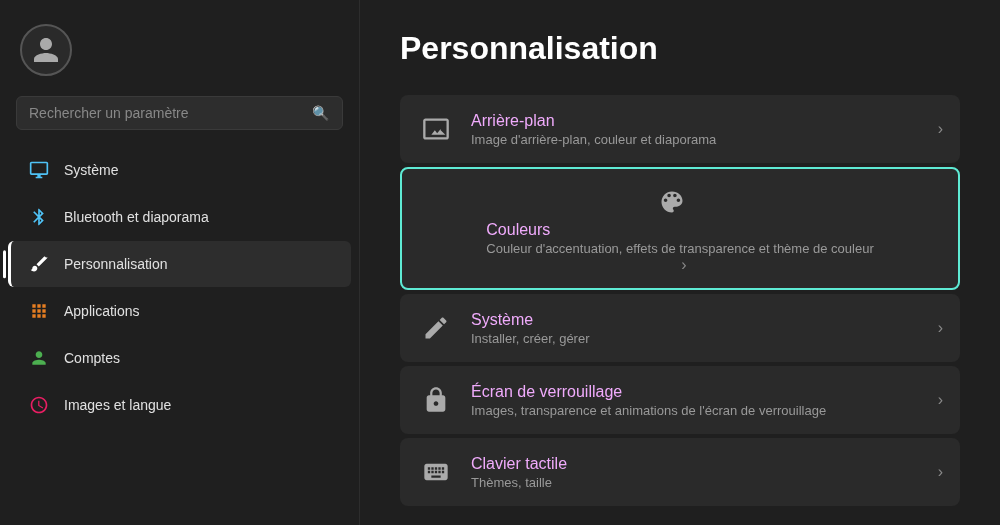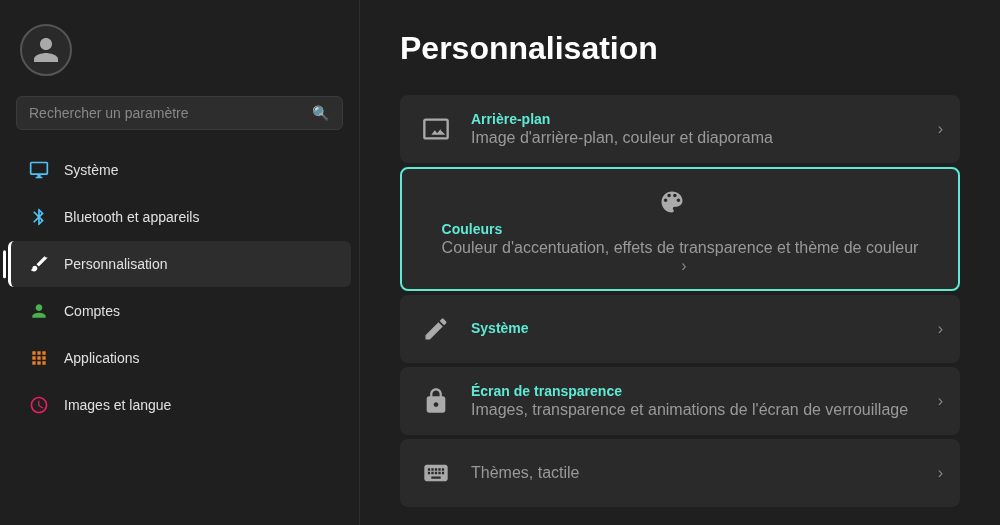--- a/index.html
+++ b/index.html
@@ -170,28 +170,28 @@
       justify-content: center;
       margin-right: 16px;
       flex-shrink: 0;
     }
 
     .settings-item-text {
       flex: 1;
     }
 
     .settings-item-title {
-      font-size: 14px;
-      font-weight: 700;
-      color: #5eead4;
+      font-size: 16px;
+      font-weight: 400;
+      color: #f0abfc;
       margin-bottom: 2px;
     }
 
     .settings-item-desc {
-      font-size: 16px;
+      font-size: 13px;
       color: #999;
     }
 
     .chevron {
       color: #888;
       font-size: 16px;
       margin-left: 8px;
     }
 
     
@@ -234,52 +234,52 @@
       </span>
       <span class="nav-label">Système</span>
     </li>
 
     <li class="nav-item">
       <span class="nav-icon icon-bluetooth">
         <svg class="nav-svg" viewBox="0 0 24 24" fill="#4fc3f7">
             <path d="M17.71 7.71L12 2h-1v7.59L6.41 5 5 6.41 10.59 12 5 17.59 6.41 19 11 14.41V22h1l5.71-5.71-4.3-4.29 4.3-4.29zM13 5.83l1.88 1.88L13 9.59V5.83zm1.88 10.46L13 18.17v-3.76l1.88 1.88z"></path>
           </svg>
       </span>
-      <span class="nav-label">Bluetooth et appareils</span>
+      <span class="nav-label">Bluetooth et diaporama</span>
     </li>
 
 
     <li class="nav-item active" style="border-left: 3px solid #fff; margin-left: 8px; padding-left: 17px;">
       <span class="nav-icon">
         <svg class="nav-svg" viewBox="0 0 24 24" fill="#ffffff">
             <path d="M7 14c-1.66 0-3 1.34-3 3 0 1.31-1.16 2-2 2 .92 1.22 2.49 2 4 2 2.21 0 4-1.79 4-4 0-1.66-1.34-3-3-3zm13.71-9.37l-1.34-1.34c-.39-.39-1.02-.39-1.41 0L9 12.25 11.75 15l9.96-9.96c.39-.39.39-1.02 0-1.41z"></path>
           </svg>
       </span>
       <span class="nav-label">Personnalisation</span>
     </li>
 
     <li class="nav-item">
+      <span class="nav-icon icon-apps">
+        <svg class="nav-svg" viewBox="0 0 24 24" fill="#e67e22">
+            <path d="M4 8h4V4H4v4zm6 12h4v-4h-4v4zm-6 0h4v-4H4v4zm0-6h4v-4H4v4zm6 0h4v-4h-4v4zm6-10v4h4V4h-4zm-6 4h4V4h-4v4zm6 6h4v-4h-4v4zm0 6h4v-4h-4v4z"></path>
+          </svg>
+      </span>
+      <span class="nav-label">Applications</span>
+    </li>
+
+    <li class="nav-item">
       <span class="nav-icon icon-accounts">
         <svg class="nav-svg" viewBox="0 0 24 24" fill="#4caf50">
             <path d="M12 12c2.21 0 4-1.79 4-4s-1.79-4-4-4-4 1.79-4 4 1.79 4 4 4zm0 2c-2.67 0-8 1.34-8 4v2h16v-2c0-2.66-5.33-4-8-4z"></path>
           </svg>
       </span>
       <span class="nav-label">Comptes</span>
     </li>
 
     <li class="nav-item">
-      <span class="nav-icon icon-apps">
-        <svg class="nav-svg" viewBox="0 0 24 24" fill="#e67e22">
-            <path d="M4 8h4V4H4v4zm6 12h4v-4h-4v4zm-6 0h4v-4H4v4zm0-6h4v-4H4v4zm6 0h4v-4h-4v4zm6-10v4h4V4h-4zm-6 4h4V4h-4v4zm6 6h4v-4h-4v4zm0 6h4v-4h-4v4z"></path>
-          </svg>
-      </span>
-      <span class="nav-label">Applications</span>
-    </li>
-
-    <li class="nav-item">
       <span class="nav-icon icon-time">
         <svg class="nav-svg" viewBox="0 0 24 24" fill="#e91e63">
             <path d="M11.99 2C6.47 2 2 6.48 2 12s4.47 10 9.99 10C17.52 22 22 17.52 22 12S17.52 2 11.99 2zM12 20c-4.42 0-8-3.58-8-8s3.58-8 8-8 8 3.58 8 8-3.58 8-8 8zm.5-13H11v6l5.25 3.15.75-1.23-4.5-2.67V7z"></path>
           </svg>
       </span>
       <span class="nav-label">Images et langue</span>
     </li>
   </ul>
 </div>
 
@@ -315,43 +315,45 @@
     </div>
 
     <div class="settings-item">
       <div class="settings-item-icon">
         <svg width="28" height="28" viewBox="0 0 24 24" fill="#aaa">
           <path d="M3 17.25V21h3.75L17.81 9.94l-3.75-3.75L3 17.25zM20.71 7.04c.39-.39.39-1.02 0-1.41l-2.34-2.34c-.39-.39-1.02-.39-1.41 0l-1.83 1.83 3.75 3.75 1.83-1.83z"></path>
         </svg>
       </div>
       <div class="settings-item-text">
         <div class="settings-item-title">Système</div>
+        <div class="settings-item-desc">Installer, créer, gérer</div>
       </div>
       <span class="chevron">›</span>
     </div>
 
     <div class="settings-item">
       <div class="settings-item-icon">
         <svg width="28" height="28" viewBox="0 0 24 24" fill="#aaa">
           <path d="M18 8h-1V6c0-2.76-2.24-5-5-5S7 3.24 7 6v2H6c-1.1 0-2 .9-2 2v10c0 1.1.9 2 2 2h12c1.1 0 2-.9 2-2V10c0-1.1-.9-2-2-2zm-6 9c-1.1 0-2-.9-2-2s.9-2 2-2 2 .9 2 2-.9 2-2 2zm3.1-9H8.9V6c0-1.71 1.39-3.1 3.1-3.1 1.71 0 3.1 1.39 3.1 3.1v2z"></path>
         </svg>
       </div>
       <div class="settings-item-text">
-        <div class="settings-item-title">Écran de transparence</div>
+        <div class="settings-item-title">Écran de verrouillage</div>
         <div class="settings-item-desc">Images, transparence et animations de l'écran de verrouillage</div>
       </div>
       <span class="chevron">›</span>
     </div>
 
     <div class="settings-item">
       <div class="settings-item-icon">
         <svg width="28" height="28" viewBox="0 0 24 24" fill="#aaa">
           <path d="M20 5H4c-1.1 0-1.99.9-1.99 2L2 17c0 1.1.9 2 2 2h16c1.1 0 2-.9 2-2V7c0-1.1-.9-2-2-2zm-9 3h2v2h-2V8zm0 3h2v2h-2v-2zM8 8h2v2H8V8zm0 3h2v2H8v-2zm-1 2H5v-2h2v2zm0-3H5V8h2v2zm9 7H8v-2h8v2zm0-4h-2v-2h2v2zm0-3h-2V8h2v2zm3 3h-2v-2h2v2zm0-3h-2V8h2v2z"></path>
         </svg>
       </div>
       <div class="settings-item-text">
-        <div class="settings-item-desc">Thèmes, tactile</div>
+        <div class="settings-item-title">Clavier tactile</div>
+        <div class="settings-item-desc">Thèmes, taille</div>
       </div>
       <span class="chevron">›</span>
     </div>
 
   </div>
 </div>
 
 </body></html>

